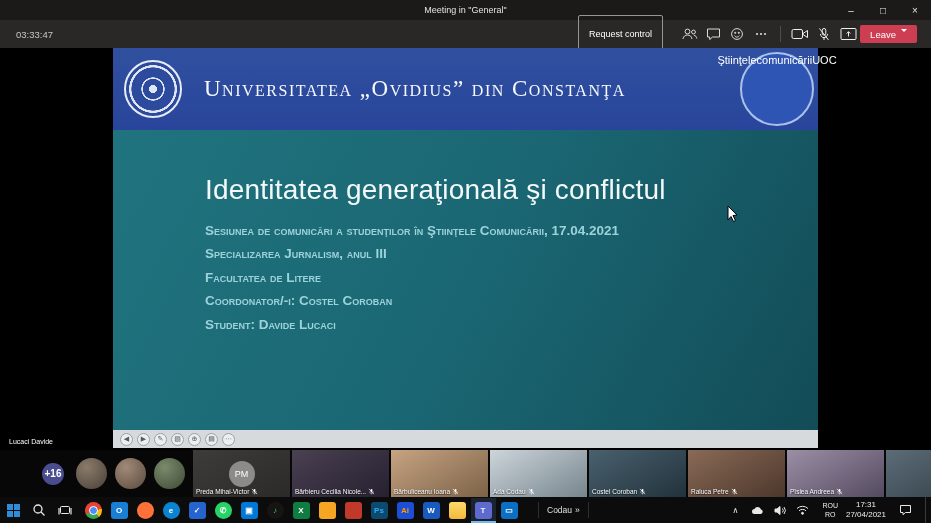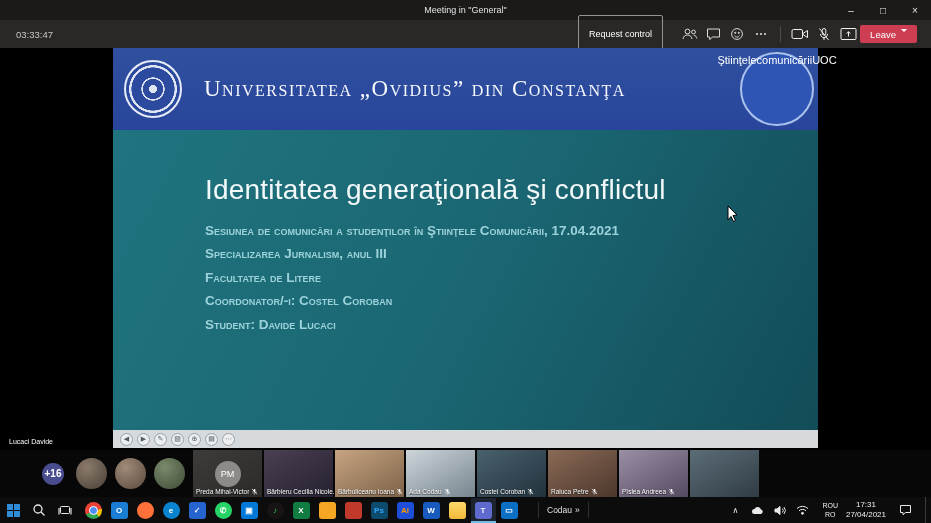--- a/index.html
+++ b/index.html
@@ -40,21 +40,21 @@
   .nav-btn {width:13px; height:13px; border-radius:50%; border:1px solid #98a1a8; background:#eceef0; color:#555d63; font-size:7px; display:flex; align-items:center; justify-content:center;}
   .presenter-tag {position:absolute; left:9px; bottom:5px; color:#fff; font-size:7px; text-shadow:0 1px 2px #000;}
   .cursor {position:absolute; left:727px; top:157px;}
 
   
   .strip {display:flex; align-items:center; height:47px; background:#070707; padding-left:42px;}
   .overflow-badge {width:22px; height:22px; border-radius:50%; background:#494d8e; color:#fff; font-size:10px; font-weight:bold; display:flex; align-items:center; justify-content:center; flex:0 0 auto;}
   .audio-avatars {display:flex; align-items:center; gap:8px; margin-left:12px;}
   .p-avatar {width:31px; height:31px; border-radius:50%; flex:0 0 auto;}
   .tiles {display:flex; gap:2px; margin-left:8px; flex:1; height:47px; overflow:hidden;}
-  .tile {position:relative; width:69px; height:47px; flex:0 0 auto;}
+  .tile {position:relative; width:97px; height:47px; flex:0 0 auto;}
   .initials-circle {position:absolute; left:50%; top:50%; transform:translate(-50%,-50%); width:26px; height:26px; border-radius:50%; background:#8d8b89; color:#fff; font-size:9px; display:flex; align-items:center; justify-content:center;}
   .tile-label {position:absolute; left:3px; bottom:2px; display:flex; align-items:center; gap:2px; color:#fff; font-size:6.5px; text-shadow:0 1px 2px #000; white-space:nowrap; max-width:84px; overflow:hidden;}
   .tile-mic {display:flex;}
 
   
   .taskbar {display:flex; align-items:center; height:26px; background:#0c0c0c; color:#fff;}
   .tb-btn {width:26px; height:26px; display:flex; align-items:center; justify-content:center; flex:0 0 auto;}
   .win-logo {display:grid; grid-template-columns:6px 6px; grid-template-rows:6px 6px; gap:1px;}
   .win-logo span {background:#2f8cd9;}
   .apps {display:flex; align-items:center; margin-left:2px;}

